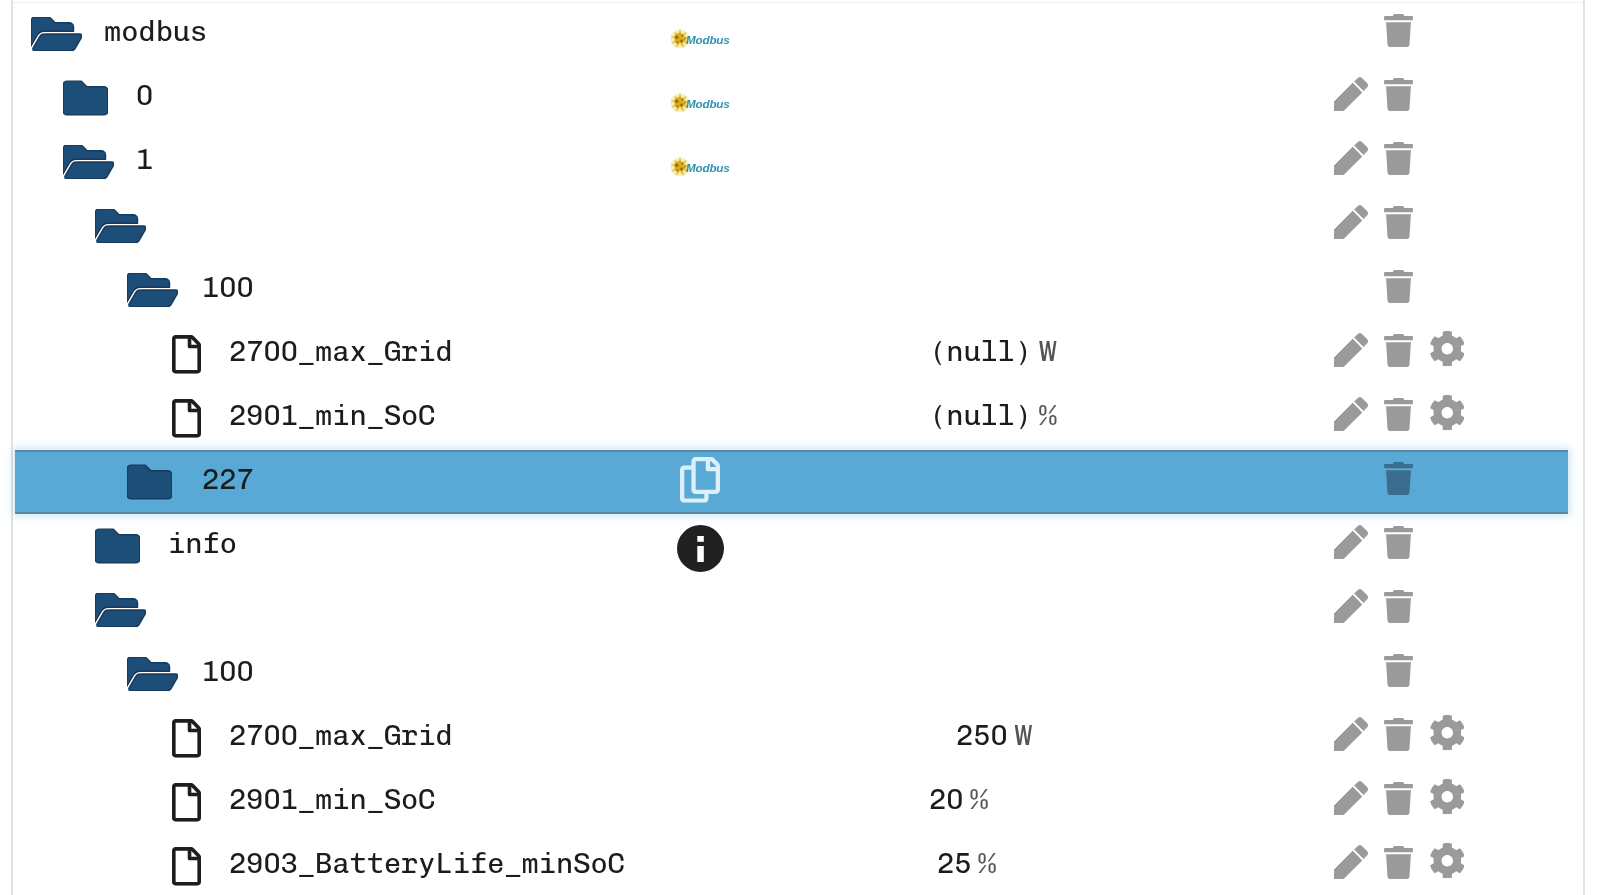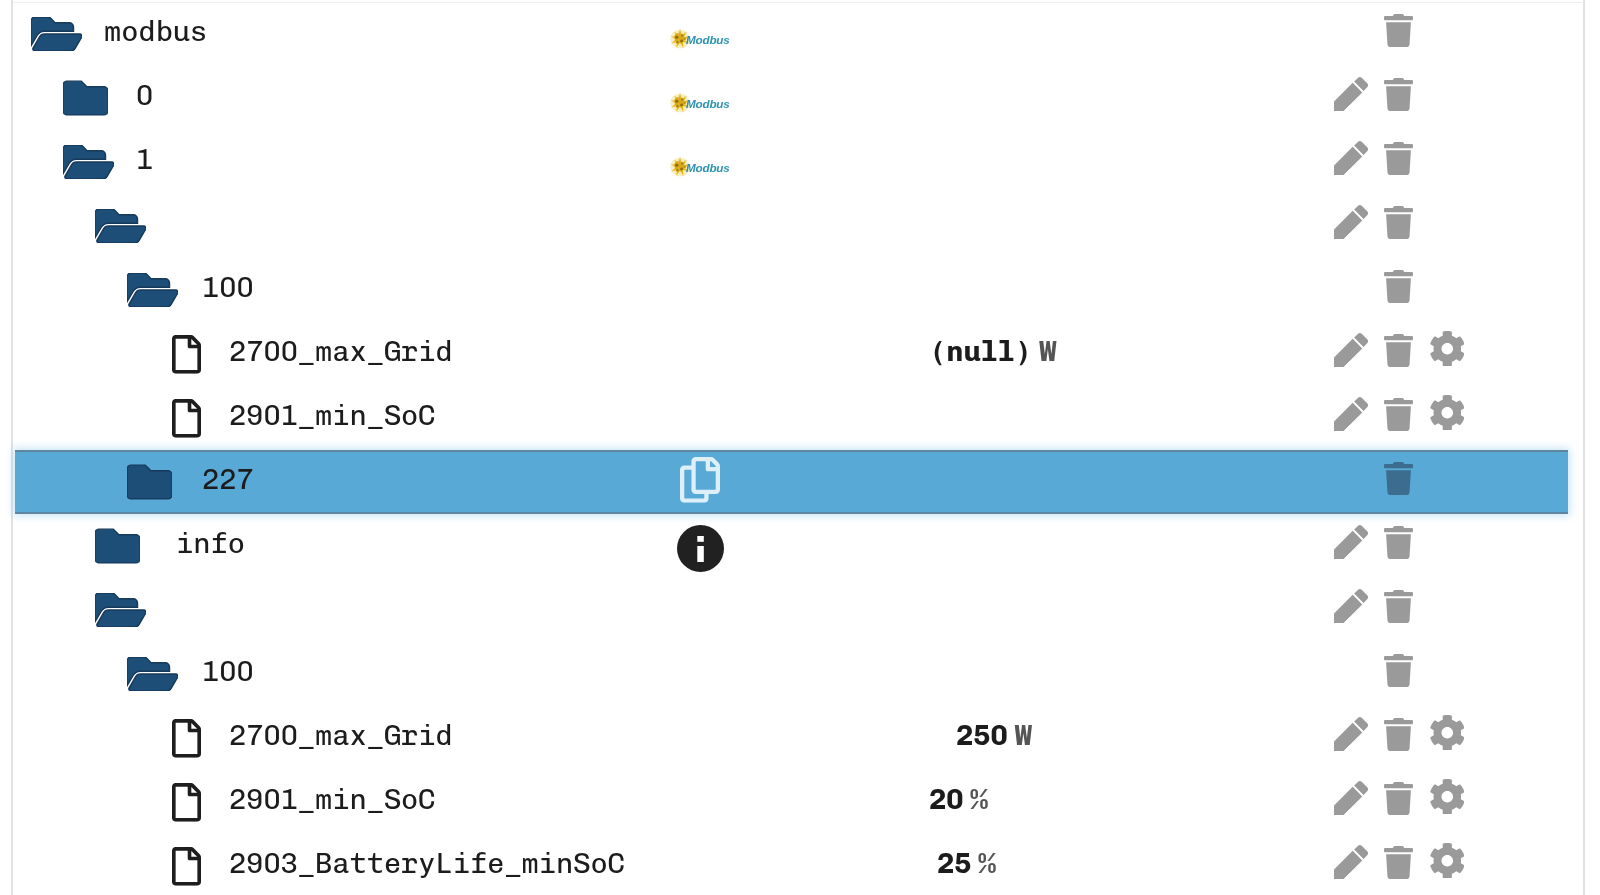--- a/index.html
+++ b/index.html
@@ -5,21 +5,21 @@
 <style>
   html,body { margin:0; padding:0; background:#fff; width:1600px; height:895px; overflow:hidden; }
   .vline { position:absolute; top:0; width:2px; height:895px; background:#e2e2e2; }
   .hline { position:absolute; left:13px; width:1571px; height:1px; background:#efefef; top:2px; }
   .row { position:absolute; left:0; width:1389px; height:64px; }
   .row.sel { background:#58a9d5; border-top:2px solid #5e86a0; border-bottom:2px solid #5e86a0; box-sizing:border-box; left:15px; width:1553px;
               box-shadow:0 0 8px 2px rgba(120,190,230,.4); }
   .tico { position:absolute; }
   .nm { position:absolute; top:-3px; line-height:64px; font-family:'Chivo Mono','Roboto Mono','Liberation Mono',monospace; font-weight:400;
          font-size:28.7px; color:#1c1c1c; white-space:pre; }
-  .val { position:absolute; top:-3px; line-height:64px; font-family:'Chivo Mono','Roboto Mono','Liberation Mono',monospace; font-weight:700;
+  .val { position:absolute; top:-3px; line-height:64px; font-family:'Chivo Mono','Roboto Mono','Liberation Mono',monospace; font-weight:400;
           font-size:28.7px; color:#1c1c1c; white-space:pre; }
   .unit { color:#555; margin-left:7px; }
   .mid { position:absolute; }
   .ric { position:absolute; fill:#9a9a9a; }
   .ric.sel-t { fill:#3c6d8e; }
 </style>
 </head>
 <body>
 <svg width="0" height="0" style="position:absolute">
 <defs>
@@ -156,20 +156,21 @@
     </svg>
     <svg class="ric" style="left:1429.5px;top:8.5px" width="34.5" height="35.5">
       <use href="#i-g"></use>
     </svg>
   </div>
 <div class="row" style="top:386px">
     <svg class="tico" style="left:172px;top:13px" width="29" height="38.7">
       <use href="#i-fi"></use>
     </svg>
     <span class="nm" style="left:229px">2901_min_SoC</span>
+    <span class="val" style="left:929px">(null)<span class="unit">%</span></span>
     <svg class="ric" style="left:1333.5px;top:10px" width="34" height="36">
       <use href="#i-p"></use>
     </svg>
     <svg class="ric" style="left:1384px;top:12px" width="29" height="33.1">
       <use href="#i-t"></use>
     </svg>
     <svg class="ric" style="left:1429.5px;top:8.5px" width="34.5" height="35.5">
       <use href="#i-g"></use>
     </svg>
   </div>
@@ -184,21 +185,21 @@
         </svg></span>
       <svg class="ric sel-t" style="left:1384px;top:12px" width="29" height="33.1">
         <use href="#i-t"></use>
       </svg>
     </div>
   </div>
 <div class="row" style="top:514px">
     <svg class="tico" style="left:95px;top:14px" width="45" height="36" preserveAspectRatio="none">
       <use href="#i-fc"></use>
     </svg>
-    <span class="nm" style="left:176px">info</span>
+    <span class="nm" style="left:168px">info</span>
     <span class="mid" style="left:676.5px;top:11px"><svg width="47" height="47" viewBox="0 0 47 47">
 <circle cx="23.5" cy="23.5" r="23.5" fill="#212121"></circle>
 <rect x="20.3" y="11" width="6.5" height="5.8" fill="#fff"></rect>
 <rect x="20.3" y="21" width="6.5" height="16" fill="#fff"></rect>
 </svg></span>
     <svg class="ric" style="left:1333.5px;top:10px" width="34" height="36">
       <use href="#i-p"></use>
     </svg>
     <svg class="ric" style="left:1384px;top:12px" width="29" height="33.1">
       <use href="#i-t"></use>

